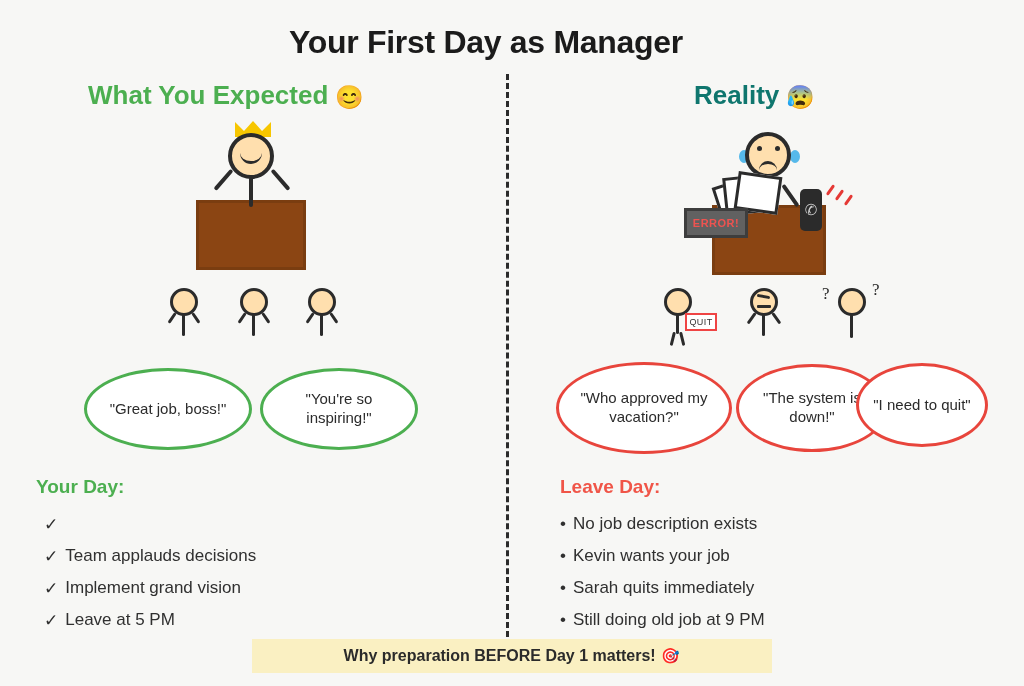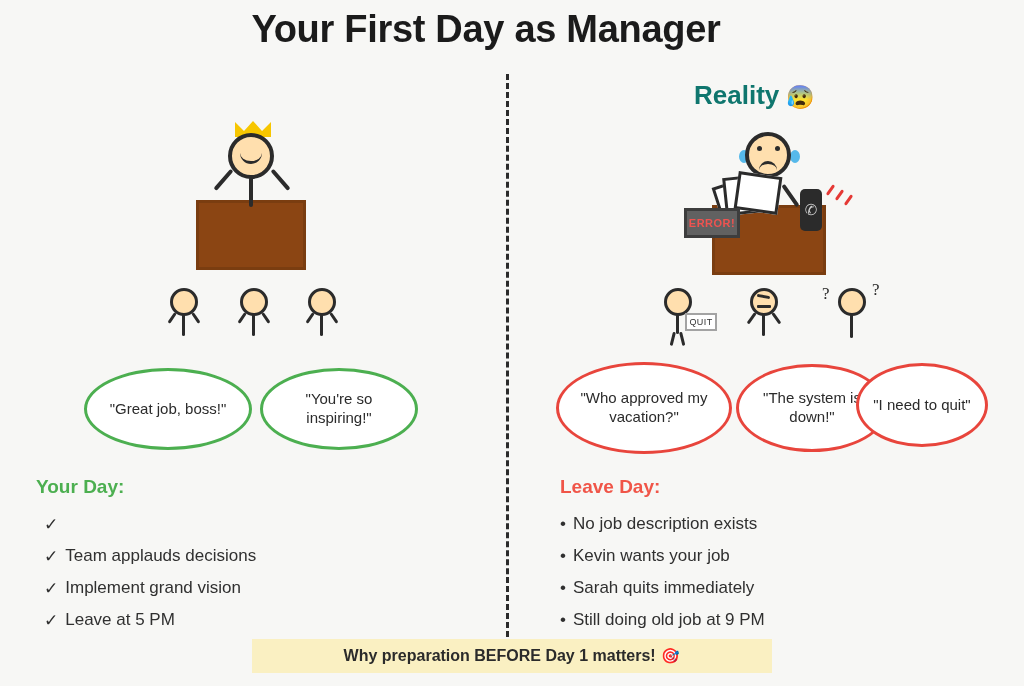--- a/index.html
+++ b/index.html
@@ -16,25 +16,25 @@
     position: relative;
     width: 1024px;
     height: 686px;
     background: #f7f7f5;
     overflow: hidden;
   }
 
   
   .main-title {
     position: absolute;
-    top: 8px;
+    top: 24px;
     left: 0;
     width: 972px;
     text-align: center;
-    font-size: 38px;
+    font-size: 32px;
     font-weight: bold;
     color: #1b1b1b;
     letter-spacing: -0.3px;
   }
 
   
   .col-heading {
     position: absolute;
     font-size: 26px;
     font-weight: bold;
@@ -177,21 +177,21 @@
   }
   .ring-line {
     position: absolute;
     width: 3px; height: 12px;
     background: #e53935;
     border-radius: 2px;
   }
   .quit-sign {
     position: absolute;
     background: #ffffff;
-    border: 2px solid #a3a3a3;
+    border: 2px solid #ef4444;
     box-sizing: border-box;
     font-size: 9px;
     color: #333;
     display: flex;
     align-items: center;
     justify-content: center;
     letter-spacing: 0.4px;
   }
   .qmark {
     position: absolute;
@@ -266,20 +266,24 @@
 </style>
 </head>
 <body>
 
 <div id="infographic">
 
   <div class="main-title">Your First Day as Manager</div>
 
   <div class="divider"></div>
 
+  <div class="col-heading" id="heading-expected">
+    <span>What You Expected</span>
+    <span class="emoji">😊</span>
+  </div>
 
   <div class="col-heading" id="heading-reality">
     <span>Reality</span>
     <span class="emoji">😰</span>
   </div>
 
   <div class="scene">
 
     <div class="desk" id="desk-left"></div>
 
@@ -348,21 +352,21 @@
       <div class="limb" style="left:752px; top:185px; width:4px; height:26px; transform:rotate(35deg);"></div>
       <div class="limb" style="left:781px; top:185px; width:4px; height:26px; transform:rotate(-35deg);"></div>
     </div>
 
     <div>
       <div class="paper" style="left:716px; top:182px; width:34px; height:34px; transform:rotate(-18deg);"></div>
       <div class="paper" style="left:724px; top:176px; width:40px; height:38px; transform:rotate(-6deg);"></div>
       <div class="paper" style="left:736px; top:174px; width:44px; height:38px; transform:rotate(8deg);"></div>
     </div>
 
-    <div class="laptop-screen" style="left:684px; top:208px; width:56px; height:30px;">ERROR!</div>
+    <div class="laptop-screen" style="left:684px; top:208px; width:64px; height:30px;">ERROR!</div>
 
     <div>
       <div class="phone-body" style="left:800px; top:189px; width:22px; height:42px;">✆</div>
       <div class="ring-line" style="left:829px; top:184px; transform:rotate(35deg);"></div>
       <div class="ring-line" style="left:838px; top:189px; transform:rotate(35deg);"></div>
       <div class="ring-line" style="left:847px; top:194px; transform:rotate(35deg);"></div>
     </div>
 
     <div>
       <div class="stick-head small" style="left:664px; top:288px; width:28px; height:28px;"></div>

